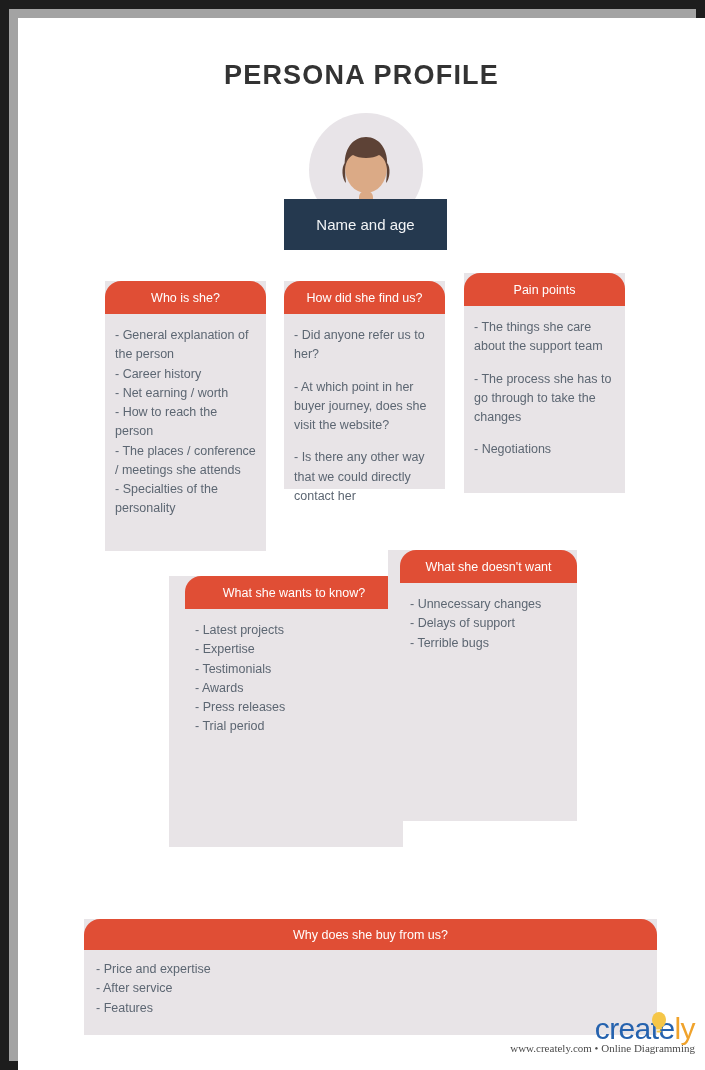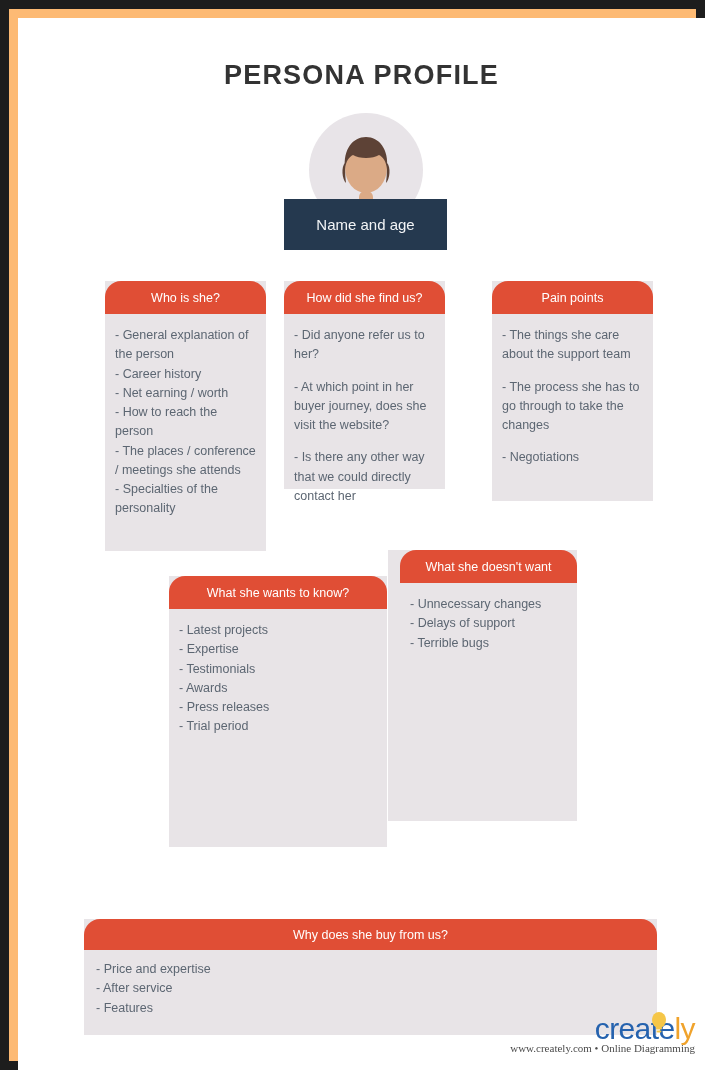--- a/index.html
+++ b/index.html
@@ -15,21 +15,21 @@
   }
 
   .page-frame {
     position: absolute;
     left: 0;
     top: 0;
     width: 705px;
     height: 1070px;
     box-sizing: border-box;
     border: 9px solid #1d1d1d;
-    background: #fdba74;
+    background: #a3a3a3;
   }
 
   .canvas {
     position: absolute;
     left: 9px;
     top: 9px;
     width: 687px;
     height: 1052px;
     background: #ffffff;
   }
@@ -96,24 +96,24 @@
     color: #5c6672;
     font-size: 12.5px;
     line-height: 1.54;
   }
   .card-body .line { white-space: pre-wrap; }
   .card-body .spacer { height: 13px; }
 
   
   .card-who   { left: 87px;  top: 263px; width: 161px; height: 270px; }
   .card-find  { left: 266px; top: 263px; width: 161px; height: 208px; }
-  .card-pain  { left: 446px; top: 263px; width: 161px; height: 220px; margin-left: 28px; }
-
-  
-  .card-wants { left: 151px; top: 558px; width: 218px; height: 271px; }
+  .card-pain  { left: 446px; top: 255px; width: 161px; height: 220px; }
+
+  
+  .card-wants { left: 151px; top: 558px; width: 218px; height: 271px; padding-left: 16px; }
   .card-avoid { left: 370px; top: 532px; width: 177px; height: 271px; padding-left: 12px; }
 
   
   .card-why   { left: 66px;  top: 858px; width: 573px; height: 116px; margin-top: 43px; }
   .card-why .card-head { height: 31px; }
   .card-why .card-body { padding: 10px 24px 10px 12px; }
 
   
   .logo-wrap {
     position: absolute;

